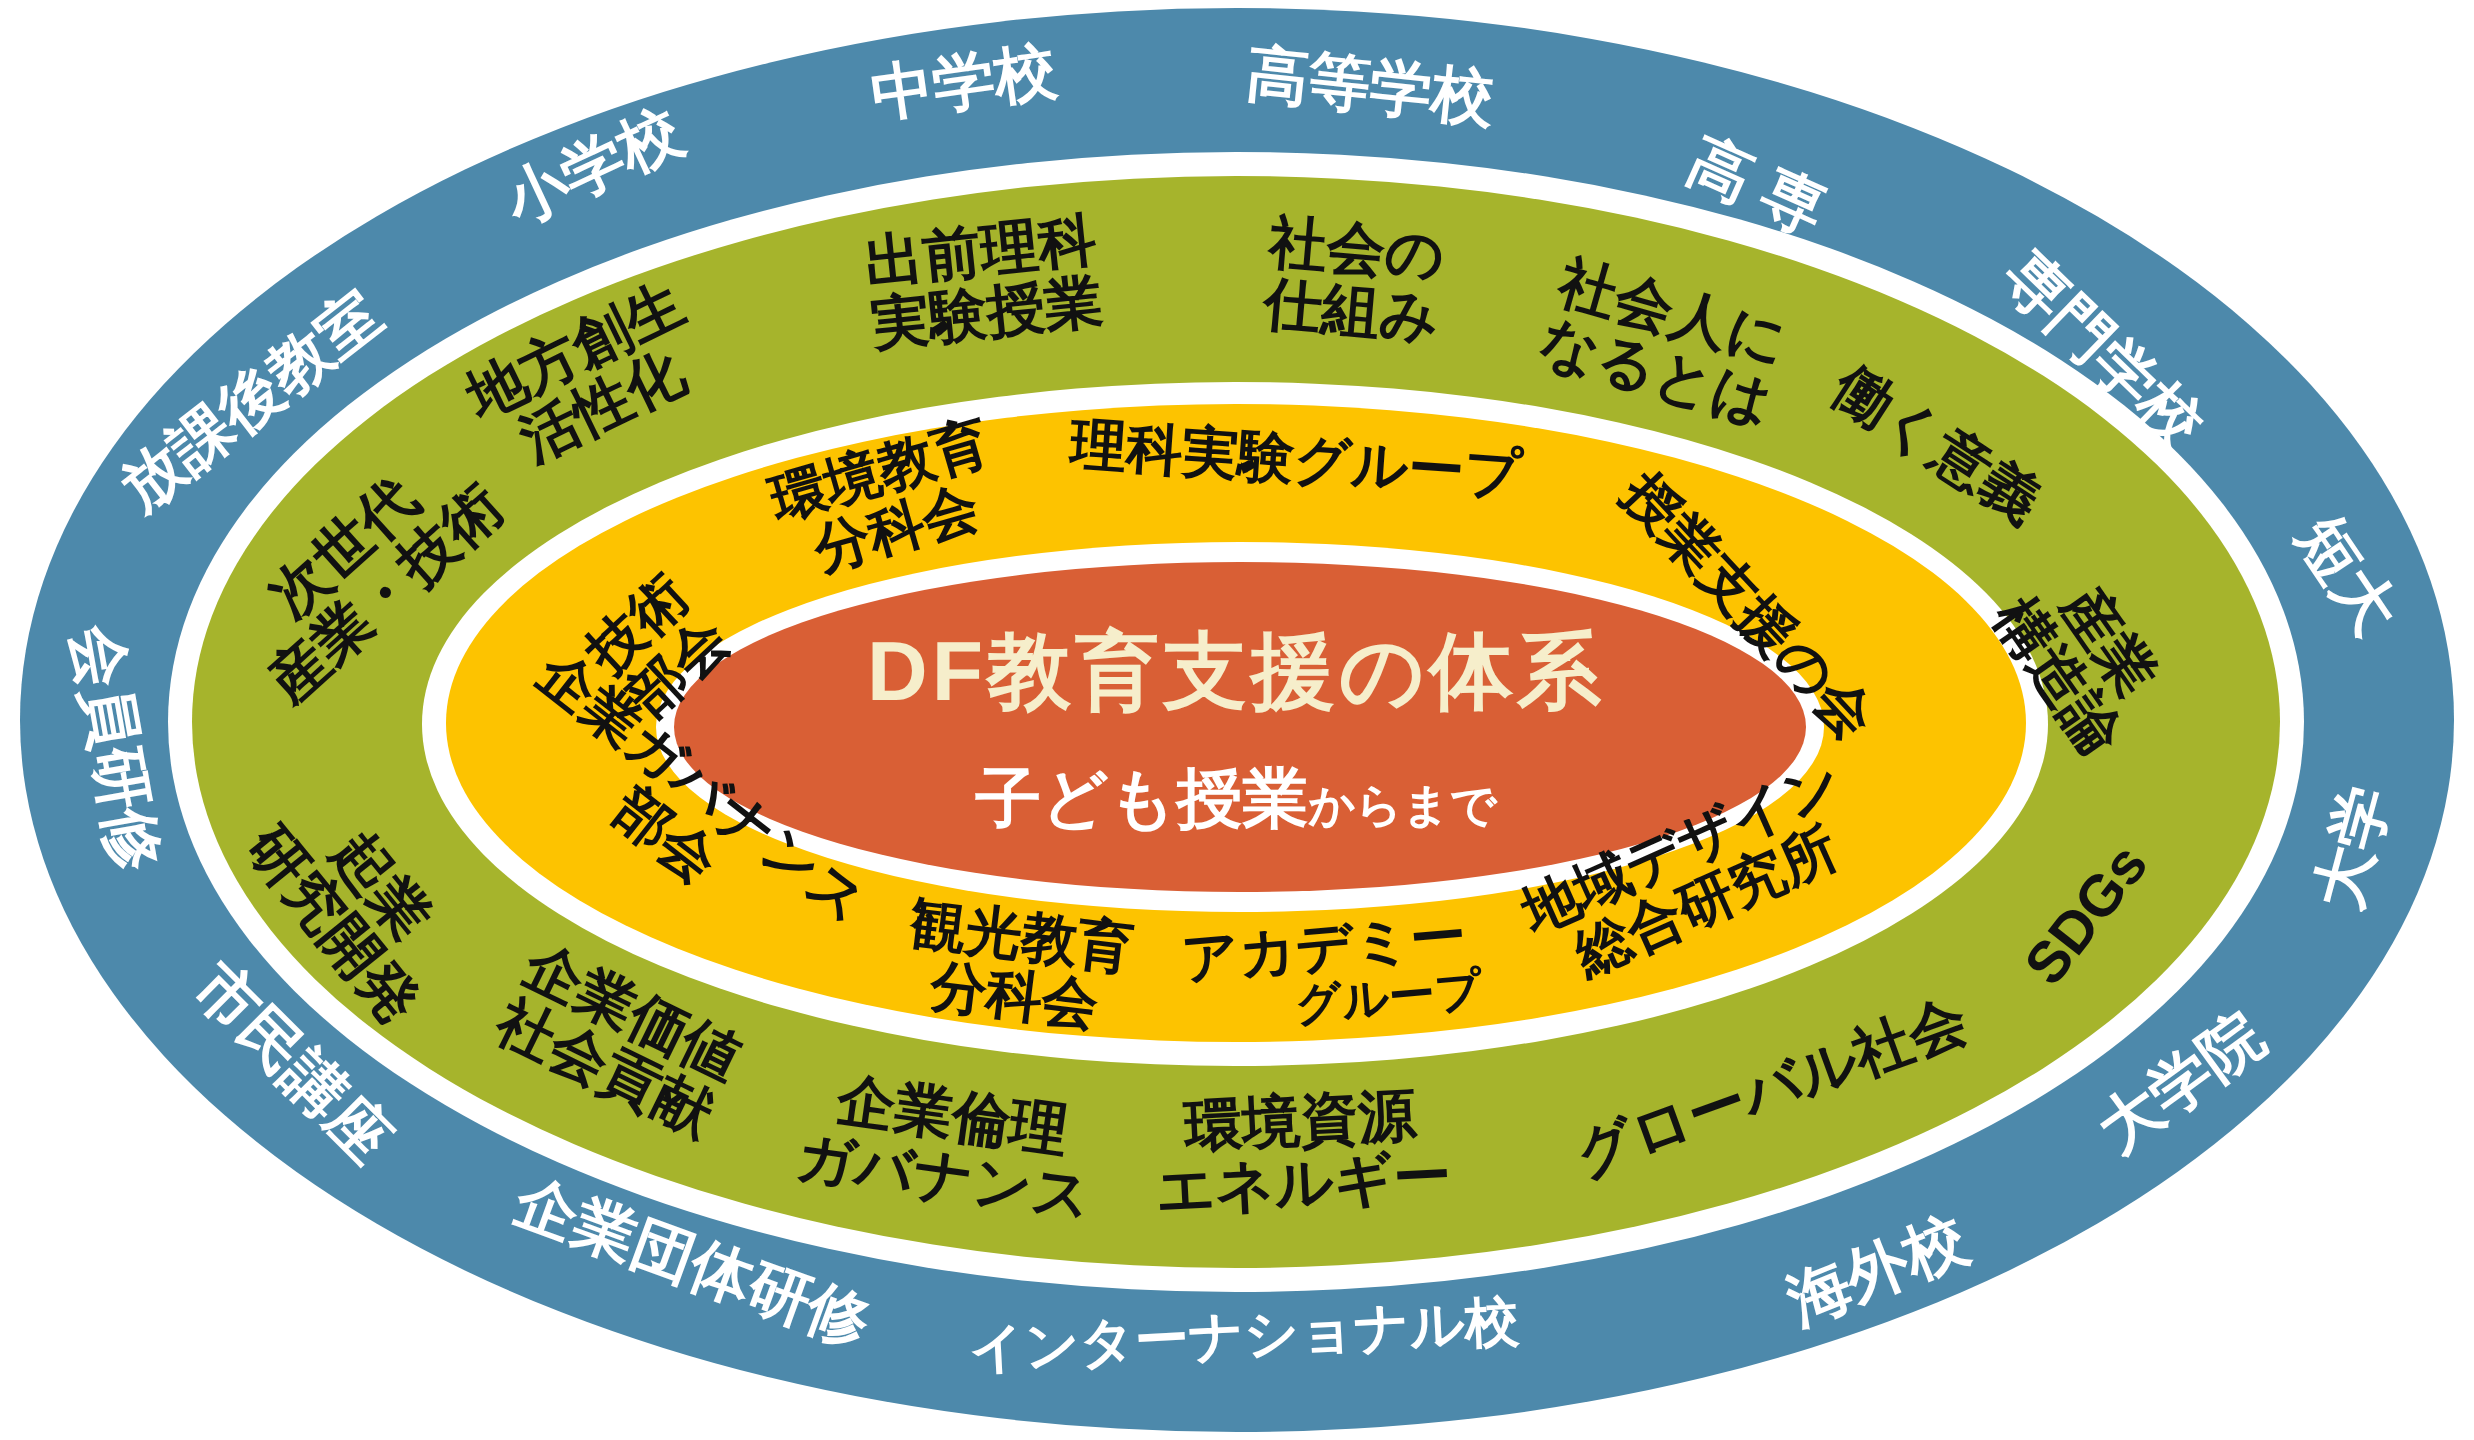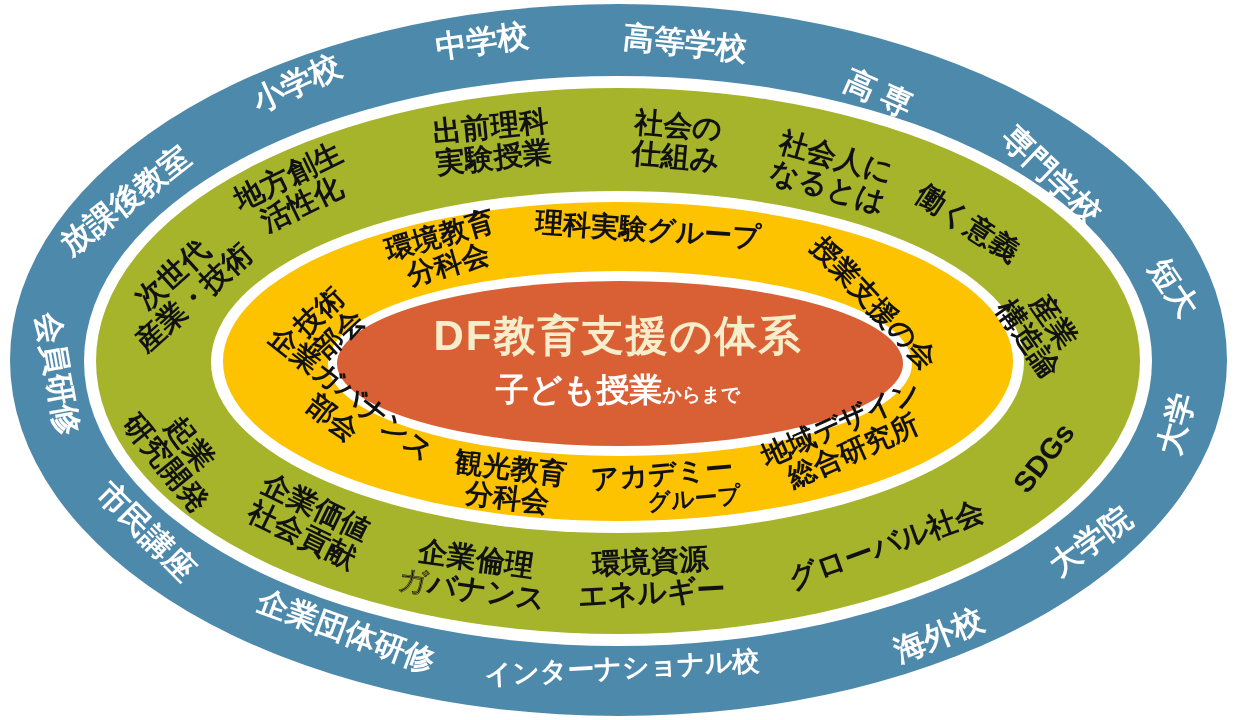--- a/index.html
+++ b/index.html
@@ -19,25 +19,25 @@
   .label {
     position:absolute; white-space:nowrap; text-align:center;
     font-weight:bold; line-height:1.06; transform-origin:center;
   }
   .label .ln { display:block; }
   #center-title {
     position:absolute; left:618px; top:336px; transform:translate(-50%,-50%);
     font-size:42px; letter-spacing:2px; white-space:nowrap;
   }
   #center-subtitle {
-    position:absolute; left:618px; top:390px; transform:translate(-50%,-50%);
+    position:absolute; left:618px; top:400px; transform:translate(-50%,-50%);
     display:flex; align-items:baseline; color:#ffffff; white-space:nowrap;
   }
   #center-subtitle .big { font-size:33px; }
-  #center-subtitle .small { font-size:19px; }
+  #center-subtitle .small { font-size:23px; }
 </style>
 </head>
 <body>
 
 <div id="stage">
   <div class="ellipse" id="outer-ellipse" style="background: rgb(77, 137, 171);"></div>
   <div class="ellipse" id="gap1-ellipse"></div>
   <div class="ellipse" id="middle-ellipse" style="background: rgb(166, 180, 44);"></div>
   <div class="ellipse" id="gap2-ellipse"></div>
   <div class="ellipse" id="inner-ellipse" style="background: rgb(253, 195, 0);"></div>

